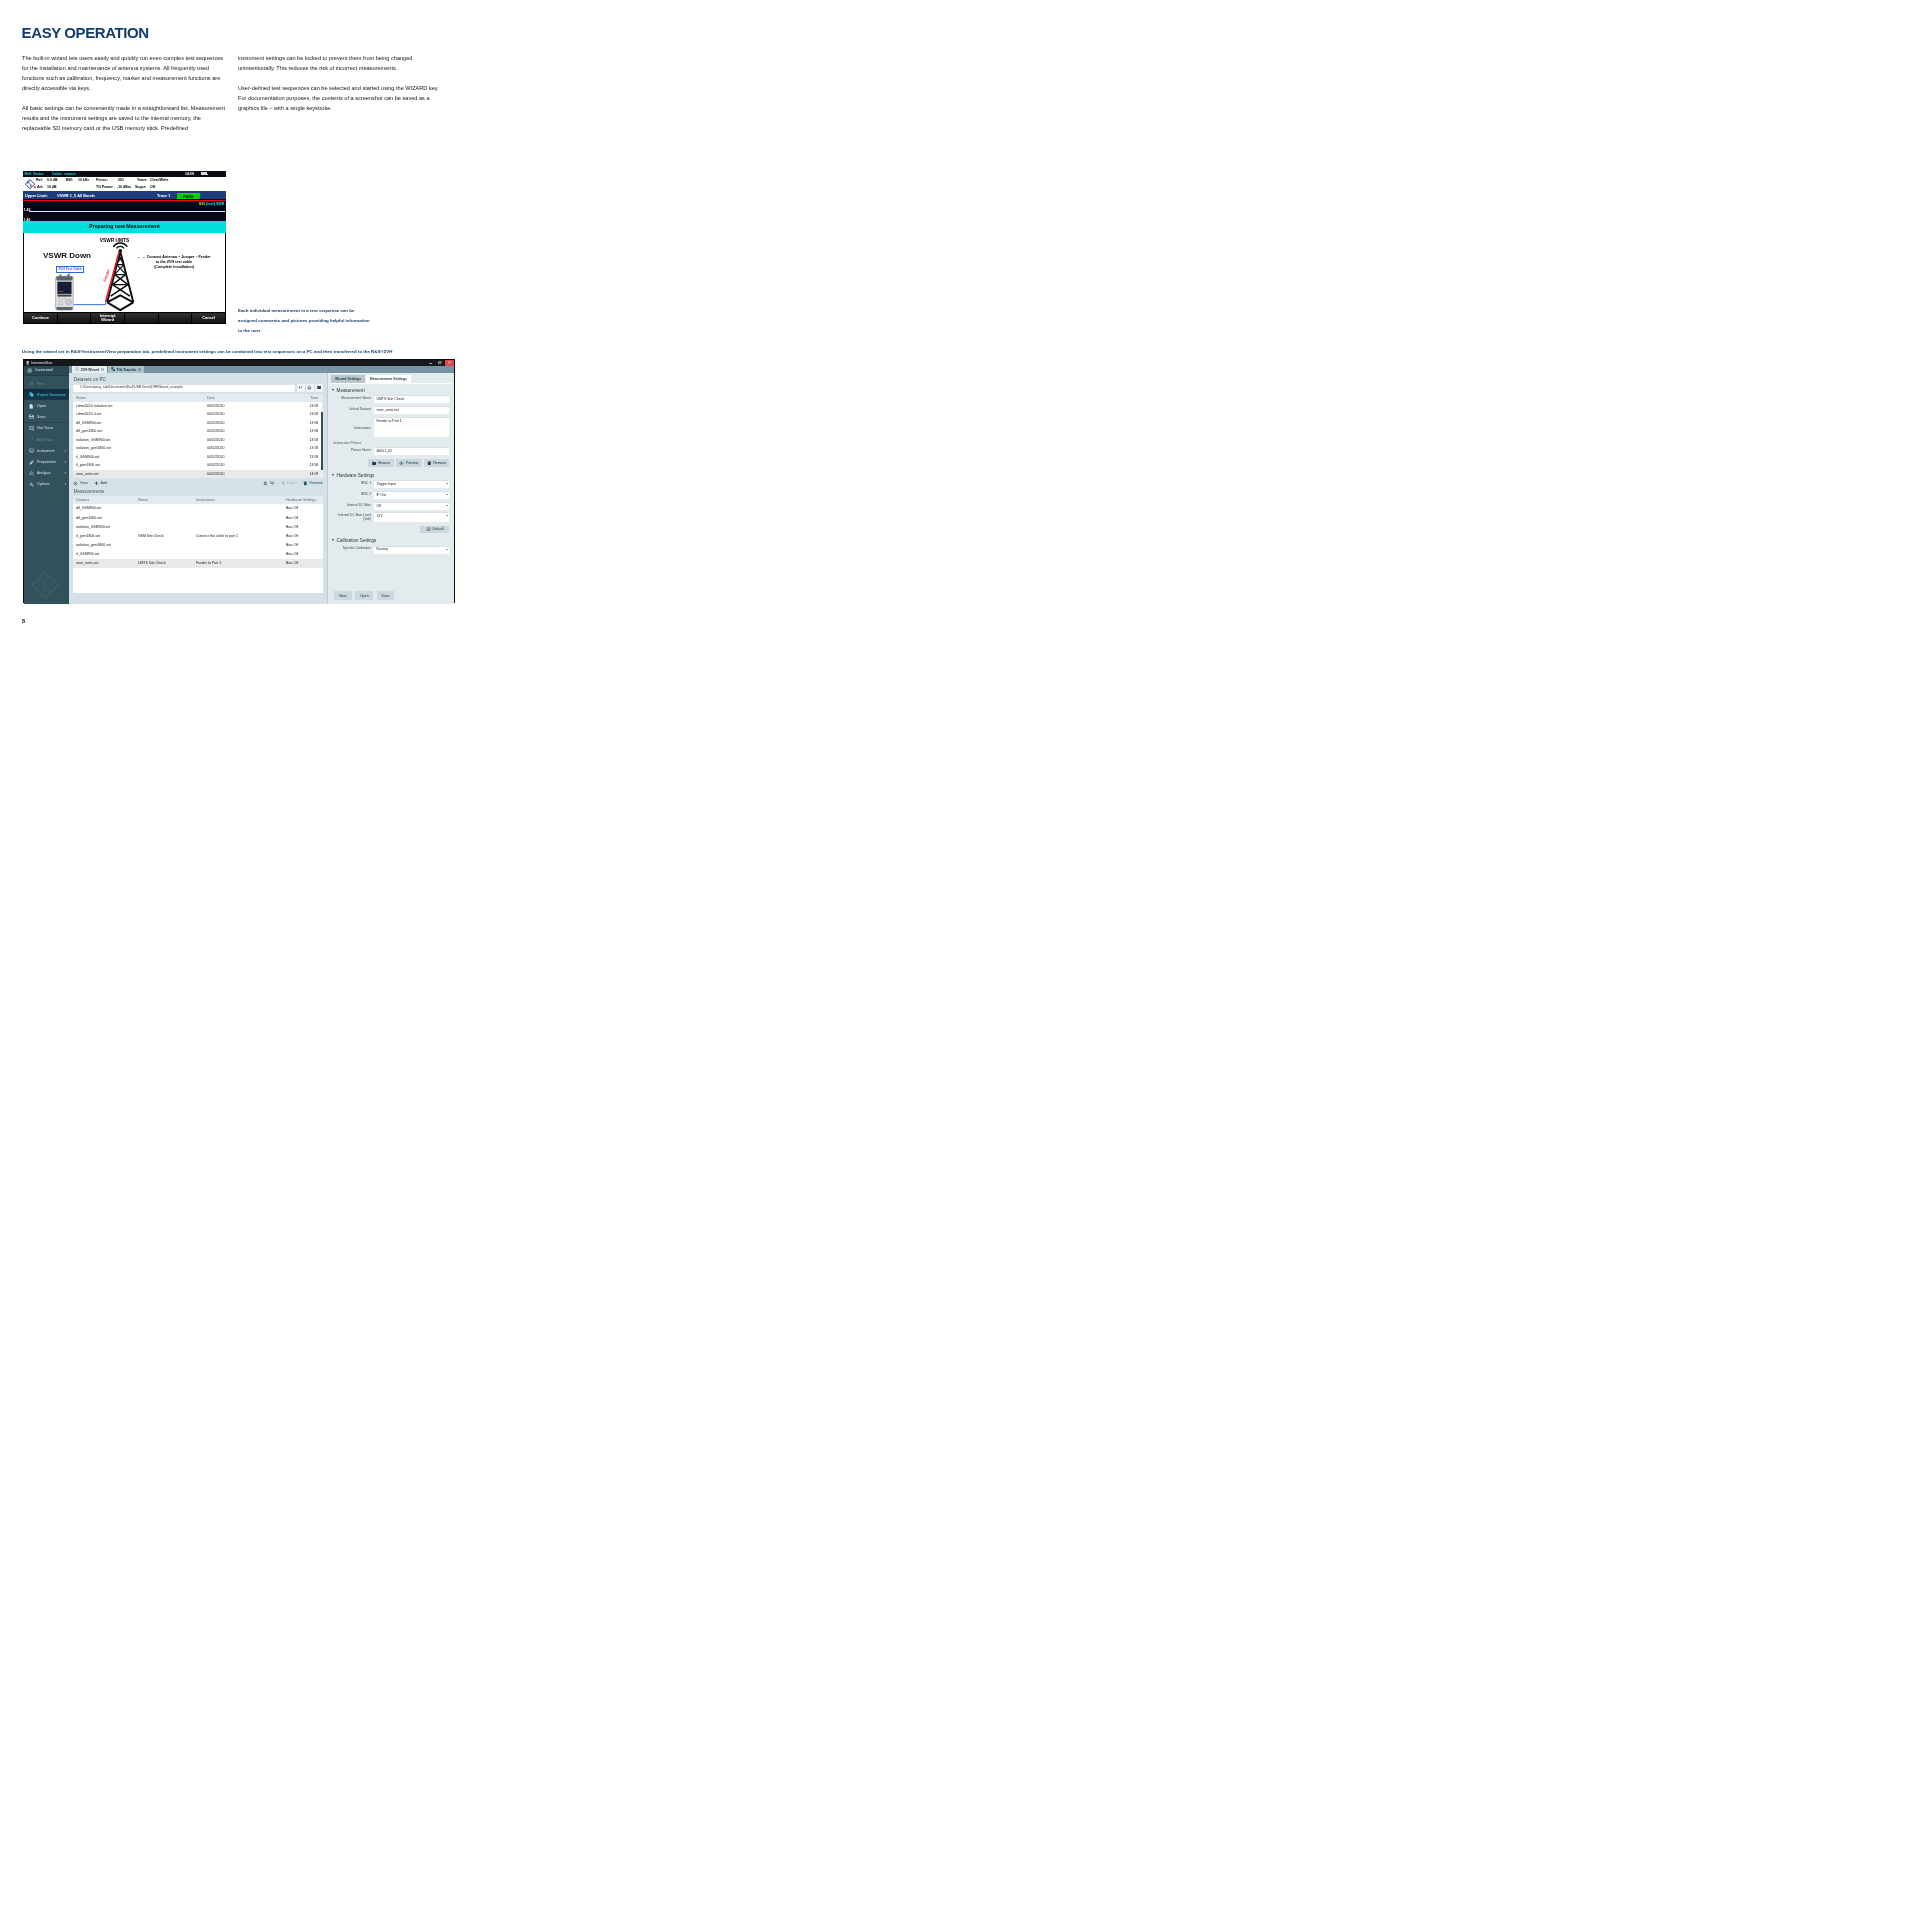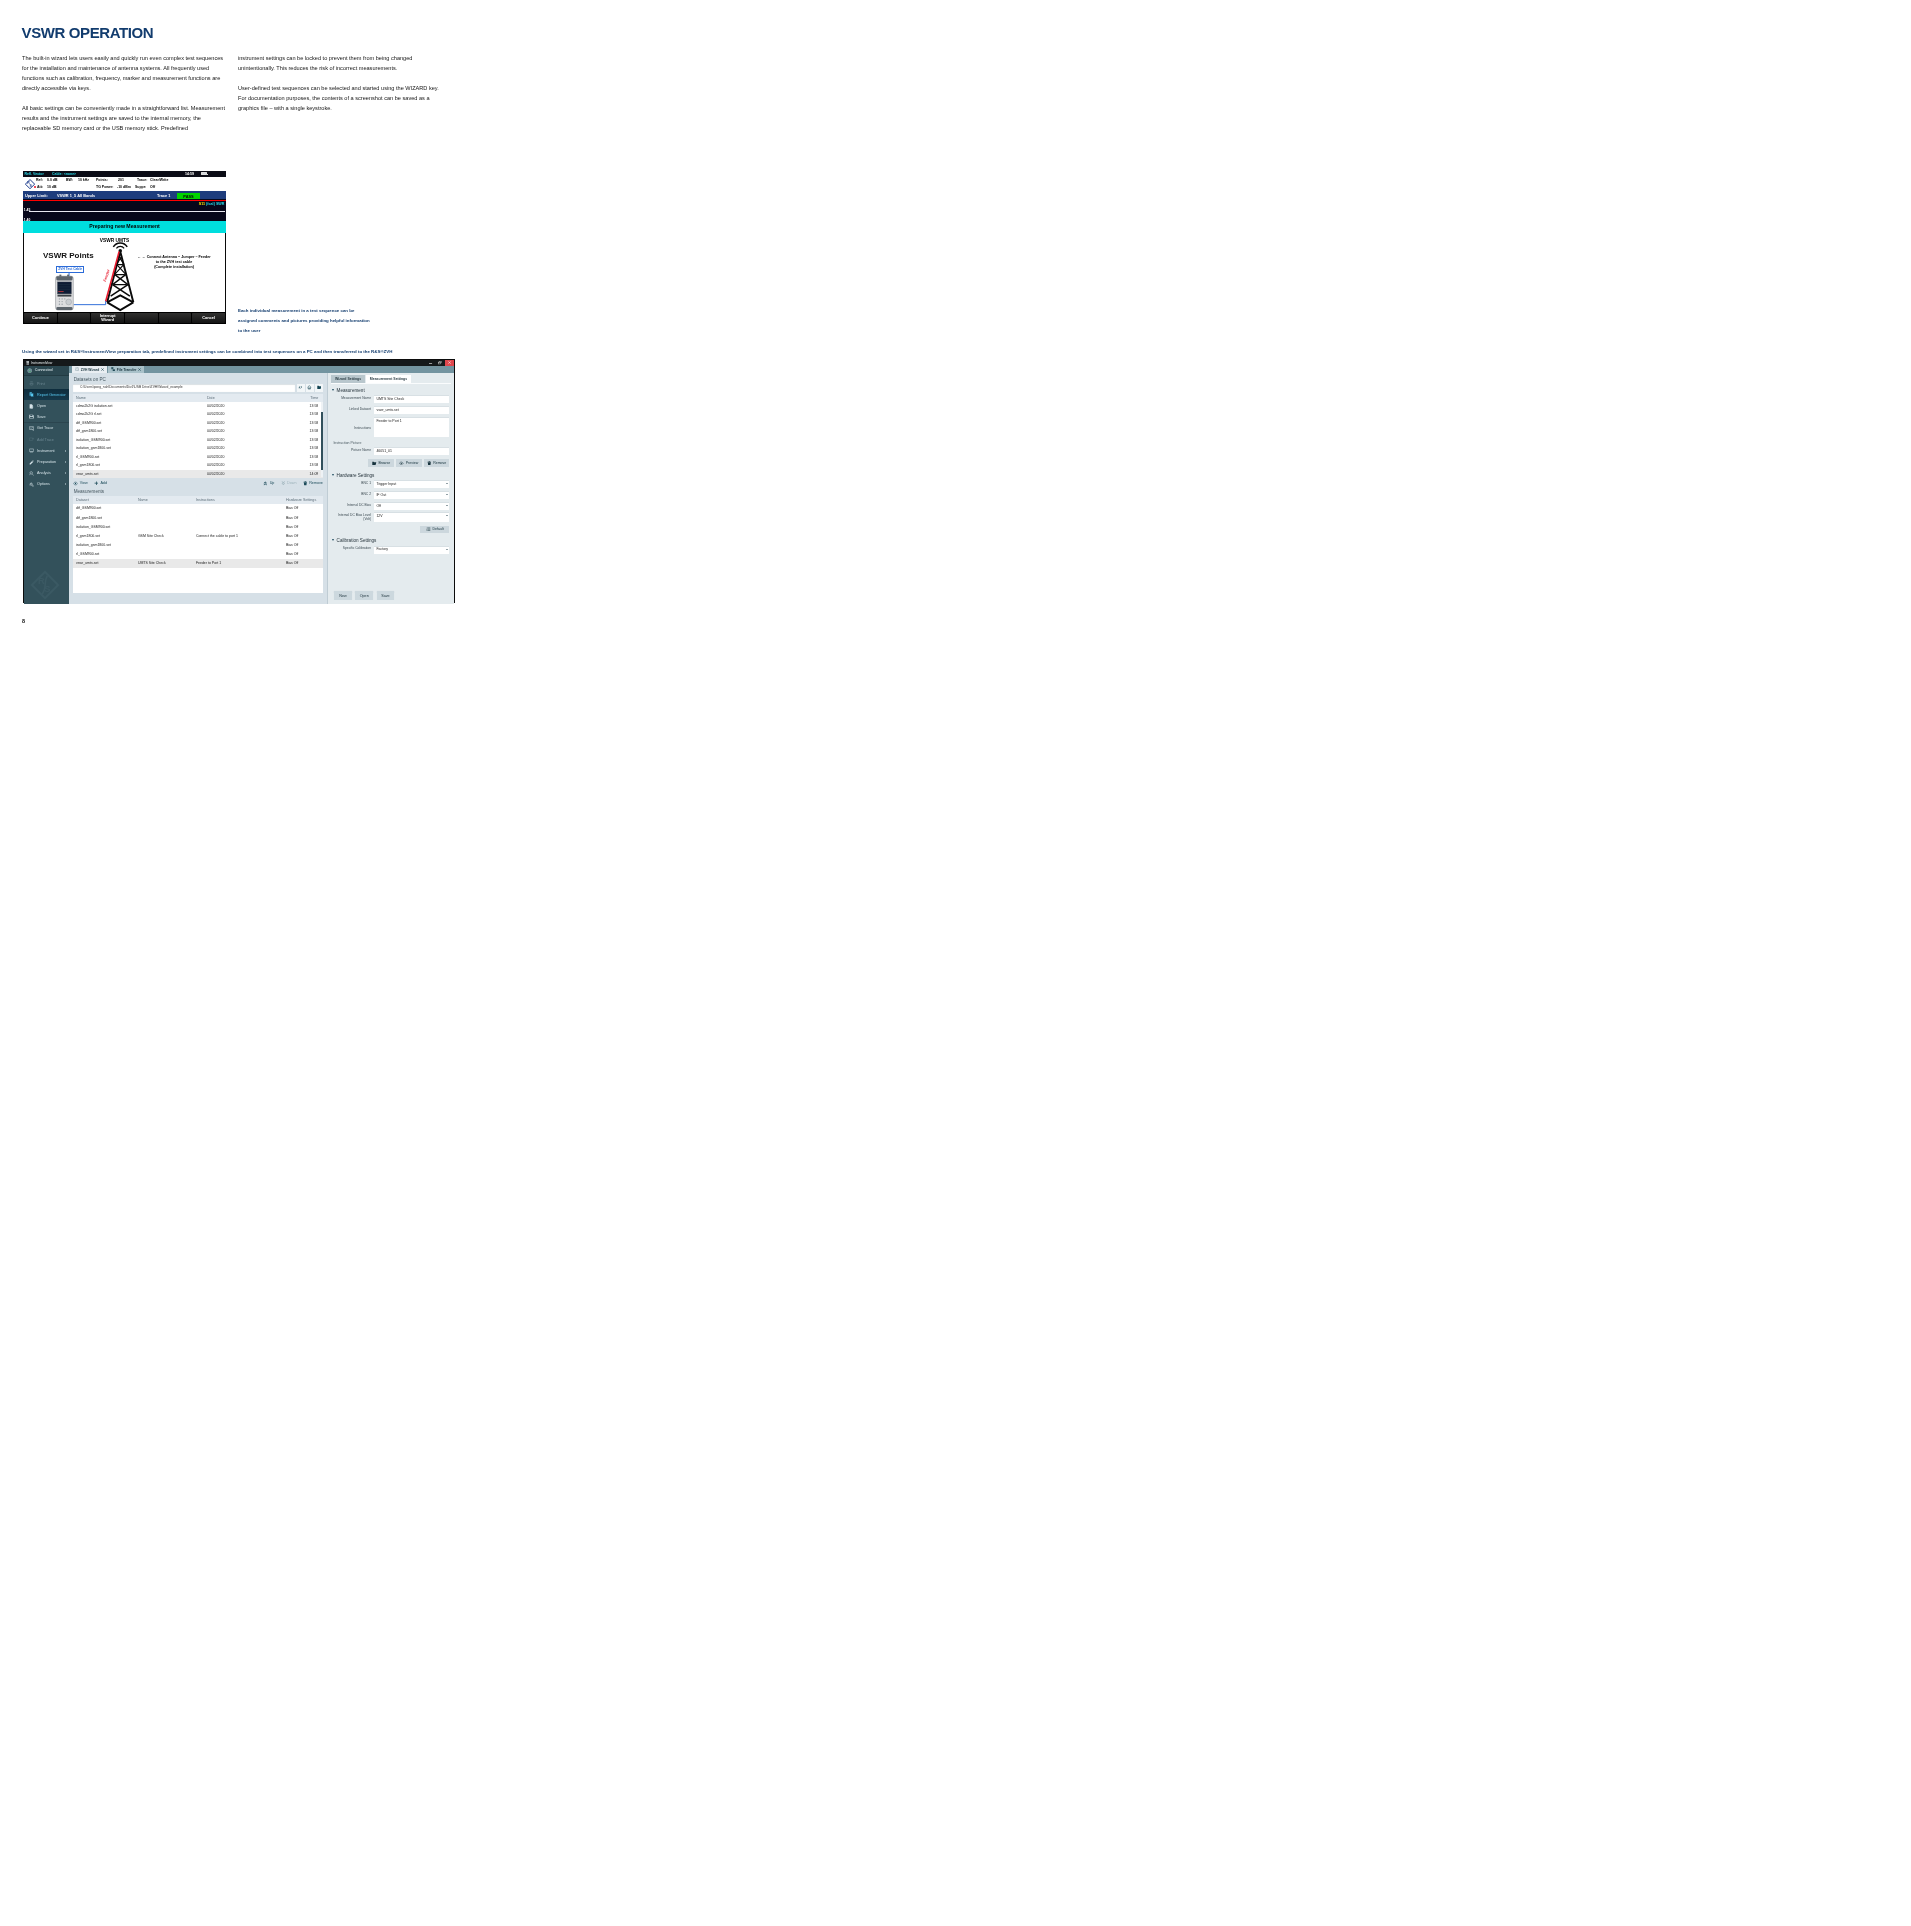--- a/index.html
+++ b/index.html
@@ -123,21 +123,21 @@
   .def-btn { width:29px; height:7.7px; background:#ccd7dd; display:flex; align-items:center; justify-content:center; gap:1.9px; font-size:3.5px; color:#16323c; }
   .rp-actions { margin-top:auto; display:flex; gap:3.5px; padding-left:3.1px; }
   .act-btn { width:17.7px; height:8.5px; background:#ccd8de; display:flex; align-items:center; justify-content:center; font-size:3.7px; color:#1d333c; box-shadow:0 0.4px 0.8px #b5c2c9; }
   .ic { flex:none; }
 </style>
 </head>
 <body>
 
 <div class="page">
 
-  <div class="doc-title">VSWR OPERATION</div>
+  <div class="doc-title">EASY OPERATION</div>
 
   <div class="body-col col1">
     <p>The built-in wizard lets users easily and quickly run even complex test sequences for the installation and maintenance of antenna systems. All frequently used functions such as calibration, frequency, marker and measurement functions are directly accessible via keys.</p>
     <p>All basic settings can be conveniently made in a straightforward list. Measurement results and the instrument settings are saved to the internal memory, the replaceable SD memory card or the USB memory stick. Predefined</p>
   </div>
   <div class="body-col col2">
     <p>instrument settings can be locked to prevent them from being changed unintentionally. This reduces the risk of incorrect measurements.</p>
     <p>User-defined test sequences can be selected and started using the WIZARD key. For documentation purposes, the contents of a screenshot can be saved as a graphics file – with a single keystroke.</p>
   </div>
 
@@ -221,21 +221,21 @@
             <circle cx="92" cy="178" r="1.8"></circle>
               <circle cx="99" cy="178" r="1.8"></circle>
             <circle cx="92" cy="185" r="1.8"></circle>
               <circle cx="99" cy="185" r="1.8"></circle>
           </g>
           <circle cx="116" cy="179" r="7.5" fill="#c9cdd1" stroke="#8a8f94"></circle>
           <rect x="84" y="192" width="42" height="8" rx="3" fill="#5c646c"></rect>
         </g>
       </svg>
       <div class="vswr-umts">VSWR UMTS</div>
-      <div class="vswr-setup">VSWR Points</div>
+      <div class="vswr-setup">VSWR Down</div>
       <span class="cable-label">ZVH Test Cable</span>
       <span class="feeder-label">Feeder</span>
       <div class="zvh-instr">
         <div>← ← Connect Antenna – Jumper – Feeder</div>
         <div>to the ZVH test cable</div>
         <div>(Complete installation)</div>
       </div>
     </div>
     <div class="zvh-keys">
       <div class="zvh-key">

